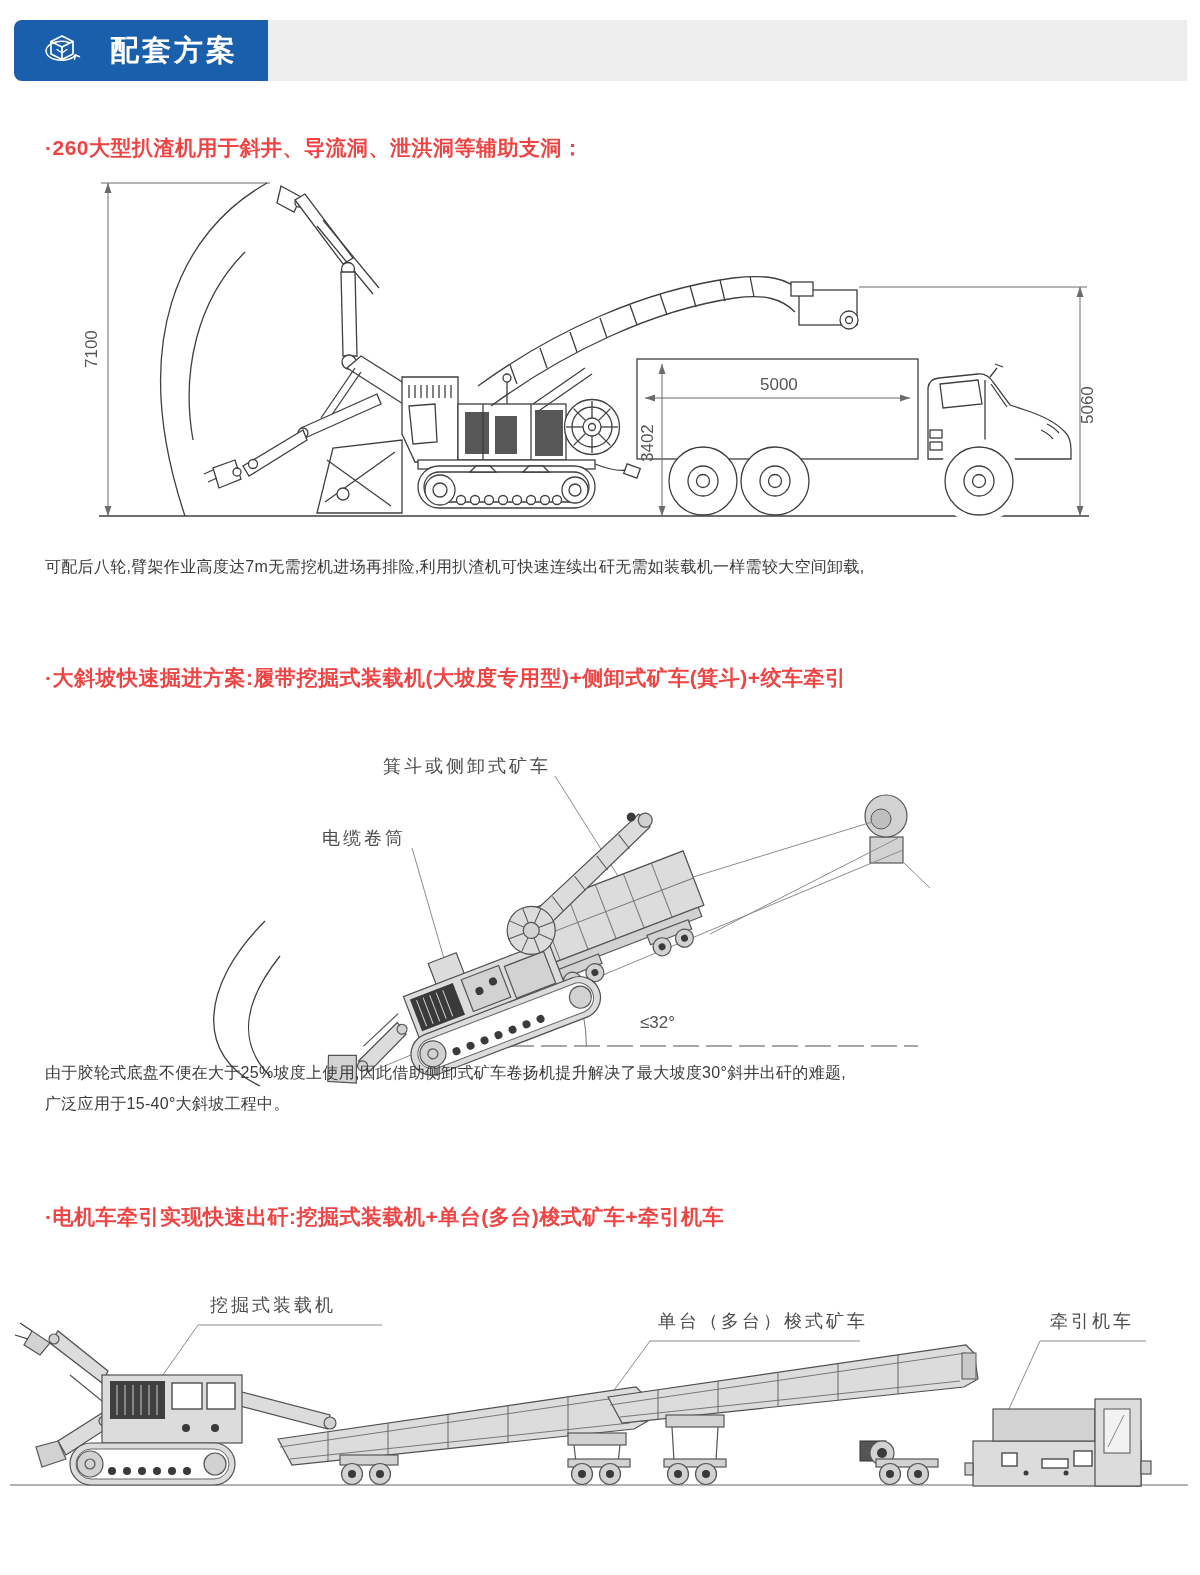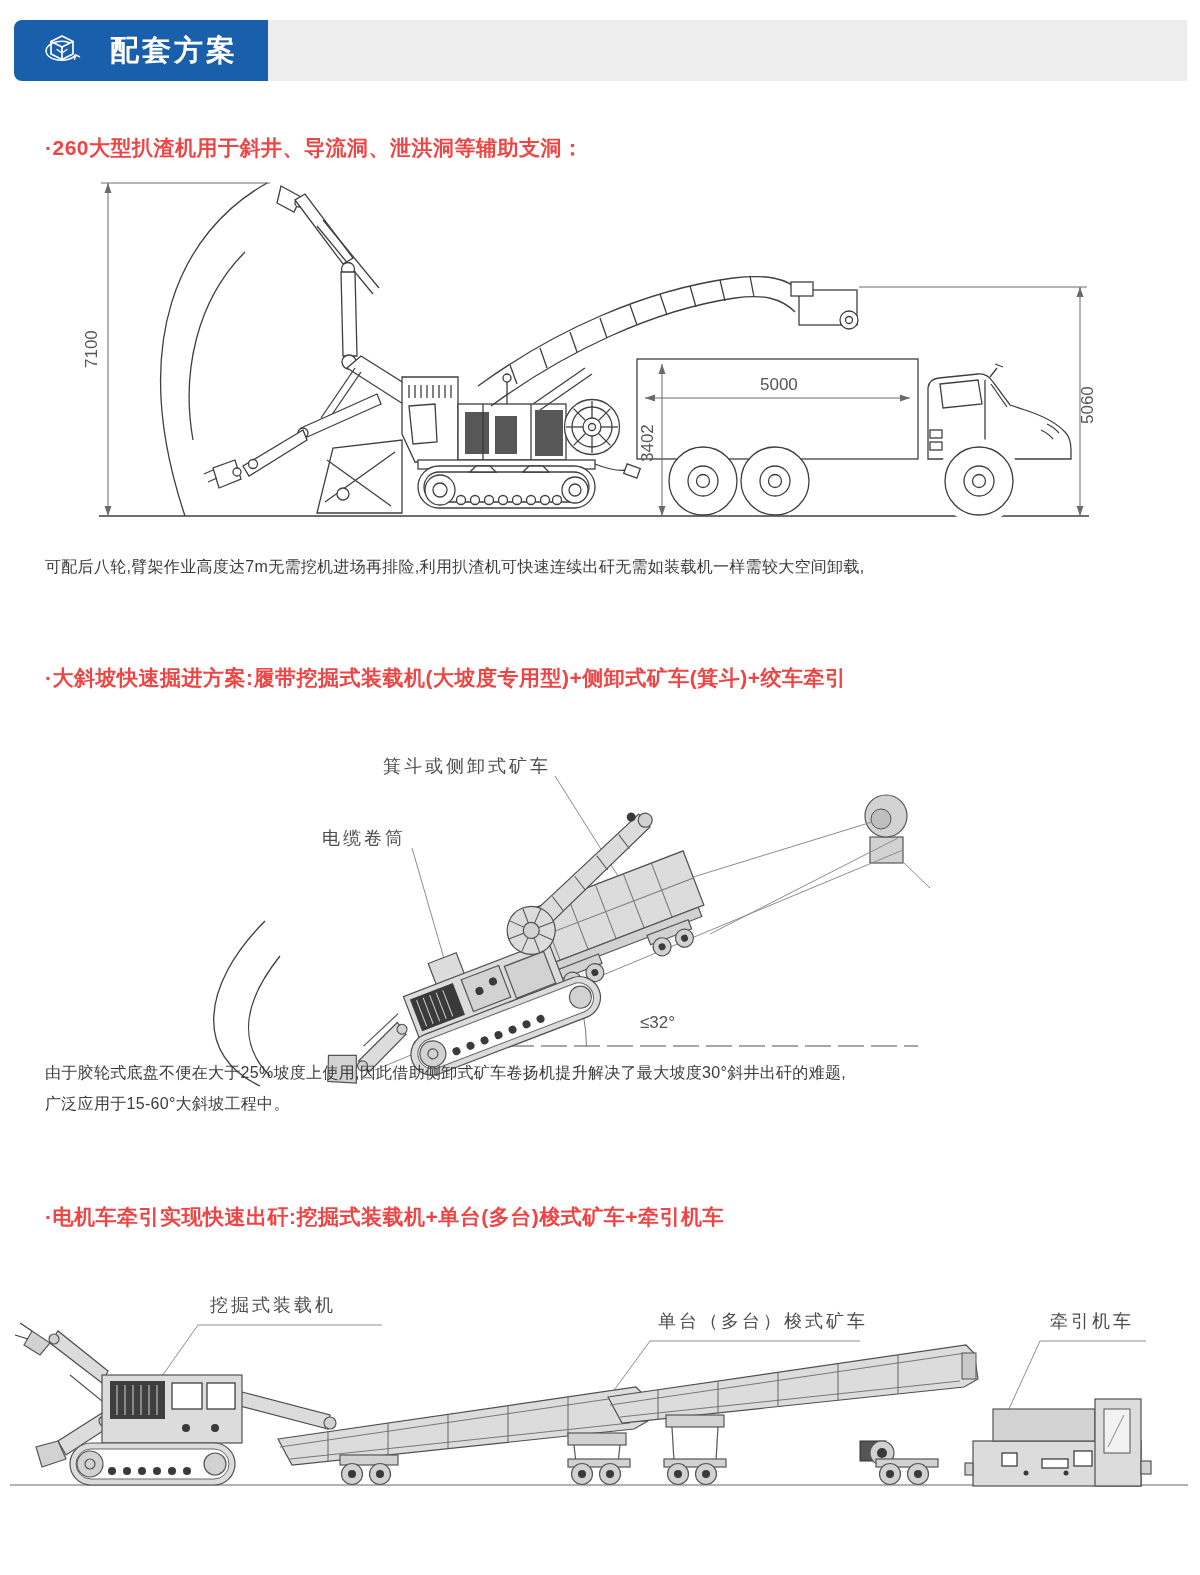--- a/index.html
+++ b/index.html
@@ -339,21 +339,21 @@
           <circle class="dk" cx="5" cy="8" r="4"></circle>
             <circle class="dk" cx="20" cy="8" r="4"></circle>
           <circle class="dk" cx="35" cy="8" r="4"></circle>
         </g>
       </g>
     </svg>
   </div>
 
   <div class="para" style="top:1057px;">
     <div>由于胶轮式底盘不便在大于25%坡度上使用,因此借助侧卸式矿车卷扬机提升解决了最大坡度30°斜井出矸的难题,</div>
-    <div>广泛应用于15-60°大斜坡工程中。</div>
+    <div>广泛应用于15-40°大斜坡工程中。</div>
   </div>
 
   <div class="sec-heading" style="top:1203px;">·电机车牵引实现快速出矸:挖掘式装载机+单台(多台)梭式矿车+牵引机车</div>
 
   <div class="fig" style="left:10px;top:1283px;text-decoration:underline;">
     <svg width="1180" height="235" viewBox="0 0 1180 235">
       <defs>
         <g id="carbody">
           <path class="gfill" d="M0,52 L358,0 L366,8 L370,34 L356,42 L14,78 Z"></path>
           <line x1="2" y1="60" x2="358" y2="8" stroke="#777" stroke-width="1"></line>

